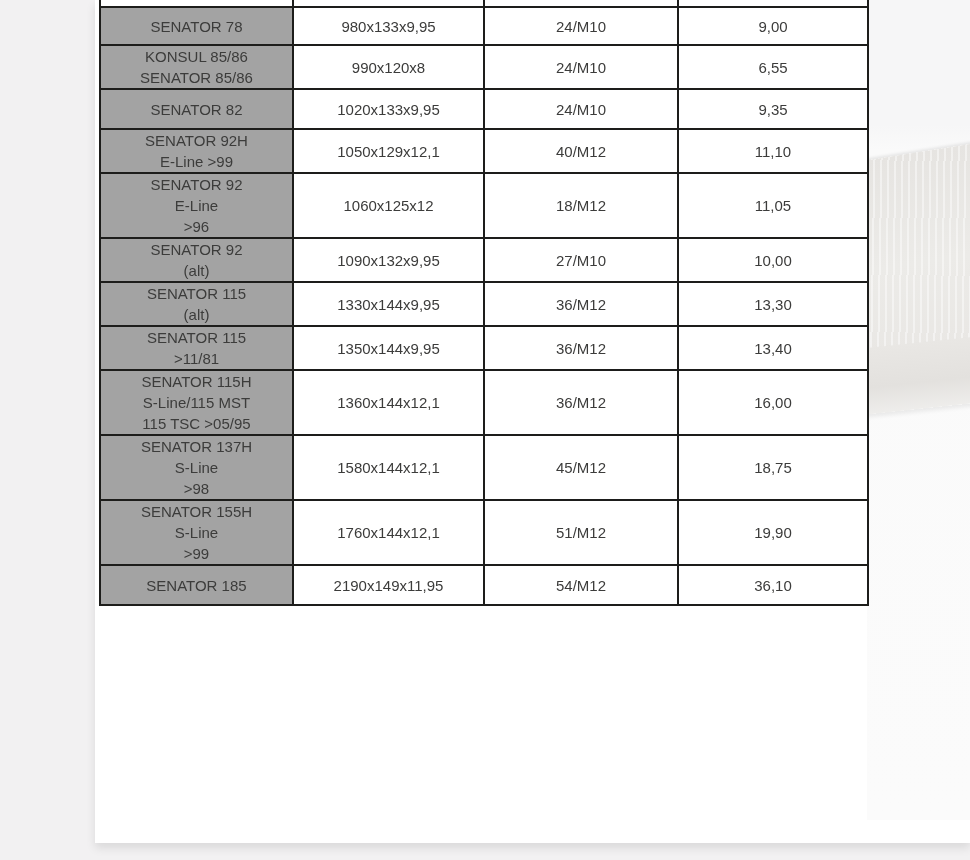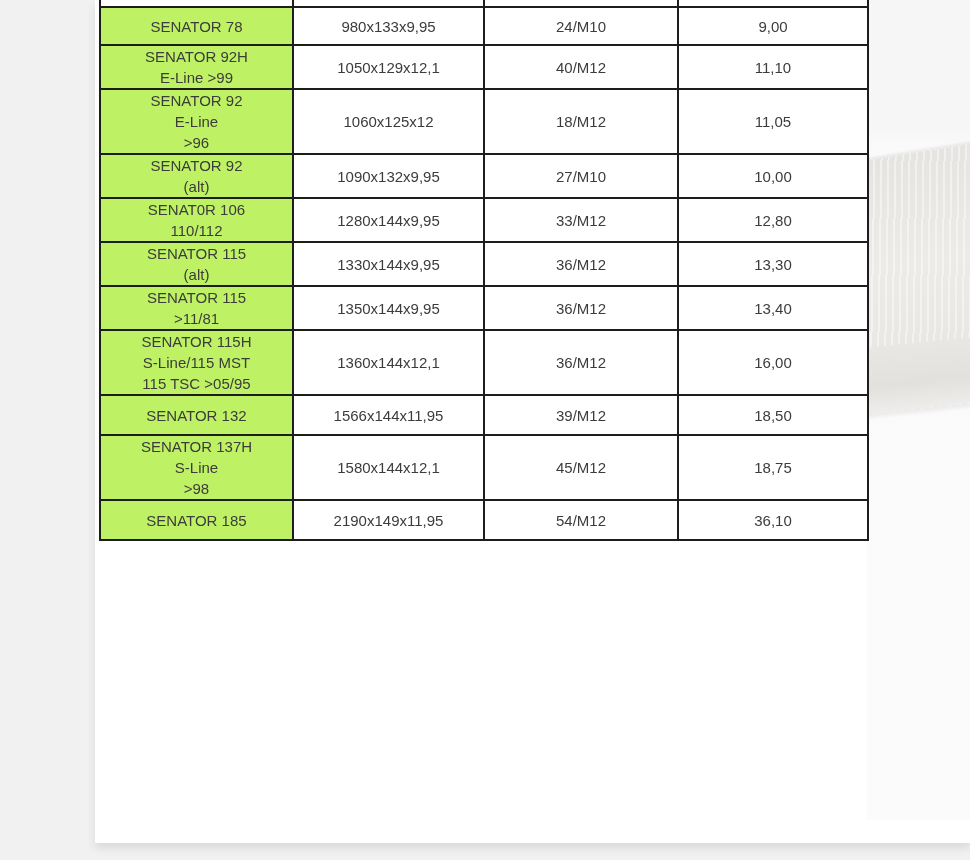--- a/index.html
+++ b/index.html
@@ -38,21 +38,21 @@
     border-collapse:collapse;table-layout:fixed;width:768px;
     background:#ffffff;
   }
   table.spec td{
     border:2px solid #1d1d1b;
     text-align:center;vertical-align:middle;
     font-size:15px;line-height:21px;color:#3c3c3b;
     padding:0 4px;
     white-space:pre-line;
   }
-  table.spec td.label{background:#bef264;}
+  table.spec td.label{background:#a3a3a3;}
   tr.partial td{background:#ffffff;height:38px;}
   .h40 td{height:36px}.h41 td{height:37px}.h42 td{height:38px}
   .h43 td{height:39px}.h45 td{height:41px}
   .h62 td{height:58px}.h63 td{height:59px}.h64 td{height:60px}.h65 td{height:61px}
 </style>
 </head>
 <body>
 
 <div class="content-card">
   <div class="photo">
@@ -74,20 +74,33 @@
       <td></td>
       <td></td>
       <td></td>
     </tr>
     <tr class="h40">
       <td class="label">SENATOR 78</td>
       <td>980x133x9,95</td>
       <td>24/M10</td>
       <td>9,00</td>
     </tr>
+    <tr class="h43">
+      <td class="label">KONSUL 85/86
+SENATOR 85/86</td>
+      <td>990x120x8</td>
+      <td>24/M10</td>
+      <td>6,55</td>
+    </tr>
+    <tr class="h42">
+      <td class="label">SENATOR 82</td>
+      <td>1020x133x9,95</td>
+      <td>24/M10</td>
+      <td>9,35</td>
+    </tr>
     <tr class="h42">
       <td class="label">SENATOR 92H
 E-Line &gt;99</td>
       <td>1050x129x12,1</td>
       <td>40/M12</td>
       <td>11,10</td>
     </tr>
     <tr class="h62">
       <td class="label">SENATOR 92
 E-Line
@@ -95,27 +108,20 @@
       <td>1060x125x12</td>
       <td>18/M12</td>
       <td>11,05</td>
     </tr>
     <tr class="h42">
       <td class="label">SENATOR 92
 (alt)</td>
       <td>1090x132x9,95</td>
       <td>27/M10</td>
       <td>10,00</td>
-    </tr>
-    <tr class="h41">
-      <td class="label">SENAT0R 106
-110/112</td>
-      <td>1280x144x9,95</td>
-      <td>33/M12</td>
-      <td>12,80</td>
     </tr>
     <tr class="h42">
       <td class="label">SENATOR 115
 (alt)</td>
       <td>1330x144x9,95</td>
       <td>36/M12</td>
       <td>13,30</td>
     </tr>
     <tr class="h42">
       <td class="label">SENATOR 115
@@ -125,33 +131,35 @@
       <td>13,40</td>
     </tr>
     <tr class="h64">
       <td class="label">SENATOR 115H
 S-Line/115 MST
 115 TSC &gt;05/95</td>
       <td>1360x144x12,1</td>
       <td>36/M12</td>
       <td>16,00</td>
     </tr>
-    <tr class="h42">
-      <td class="label">SENATOR 132</td>
-      <td>1566x144x11,95</td>
-      <td>39/M12</td>
-      <td>18,50</td>
-    </tr>
     <tr class="h63">
       <td class="label">SENATOR 137H
 S-Line
 &gt;98</td>
       <td>1580x144x12,1</td>
       <td>45/M12</td>
       <td>18,75</td>
+    </tr>
+    <tr class="h65">
+      <td class="label">SENATOR 155H
+S-Line
+&gt;99</td>
+      <td>1760x144x12,1</td>
+      <td>51/M12</td>
+      <td>19,90</td>
     </tr>
     <tr class="h42">
       <td class="label">SENATOR 185</td>
       <td>2190x149x11,95</td>
       <td>54/M12</td>
       <td>36,10</td>
     </tr>
   </tbody>
 </table>
 

